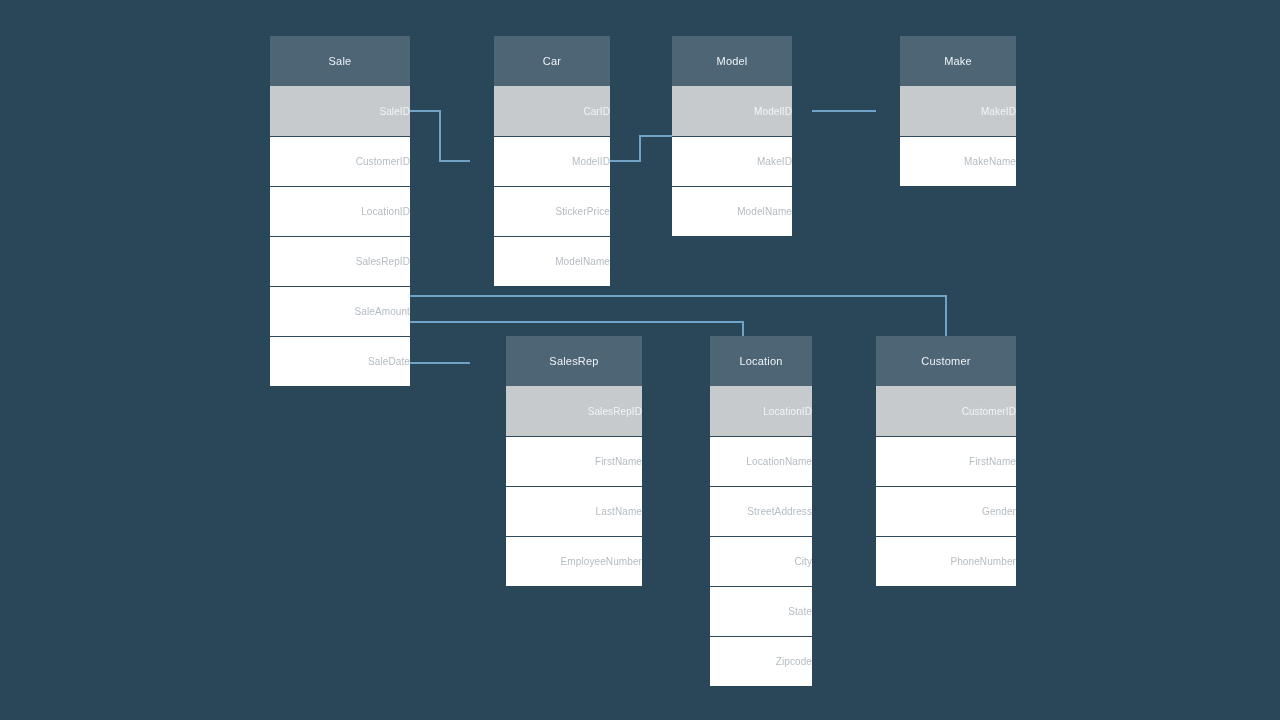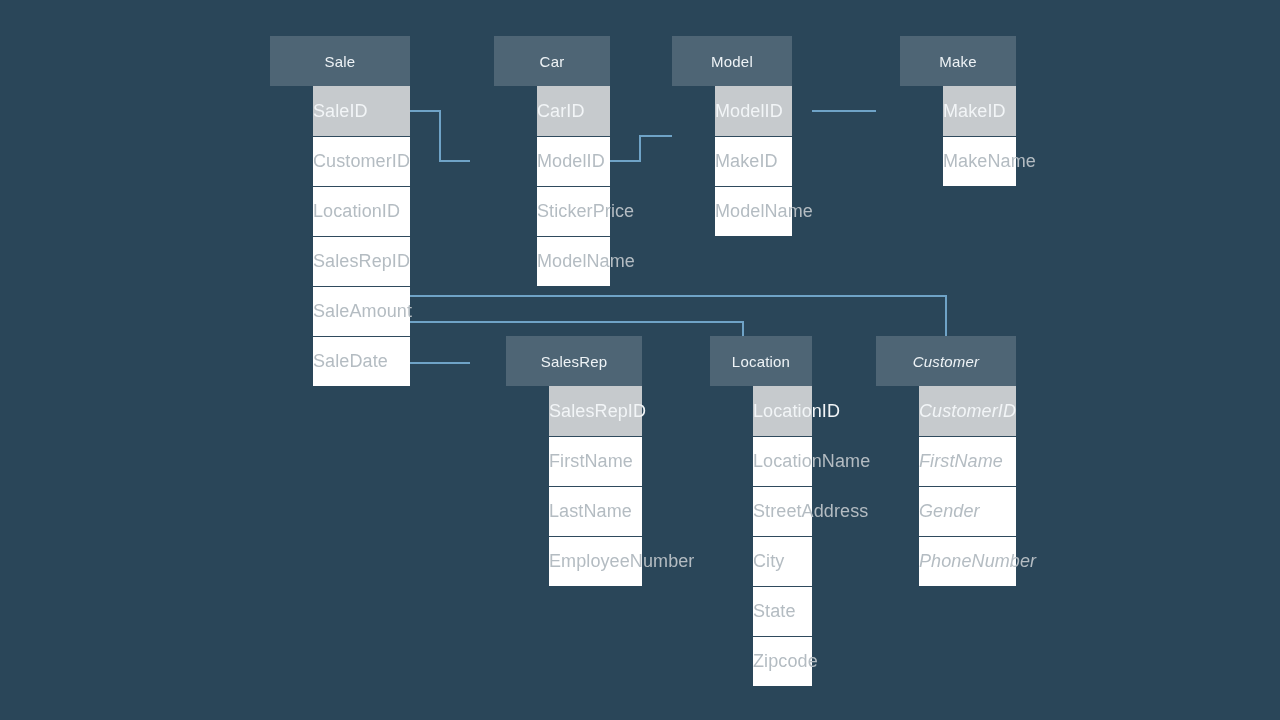--- a/index.html
+++ b/index.html
@@ -22,37 +22,36 @@
   }
   .entity {
     position: absolute;
     width: 140px;
     z-index: 2;
   }
   .entity-header {
     height: 50px;
     background: #4e6575;
     color: #eef3f6;
-    font-size: 15px;
+    font-size: 11px;
     display: flex;
     align-items: center;
     justify-content: center;
     letter-spacing: .2px;
   }
   .field {
     height: 50px;
     background: #ffffff;
     color: #b4bcc2;
-    font-size: 18px;
+    font-size: 10px;
     display: flex;
     align-items: center;
-    justify-content: flex-start;
+    justify-content: flex-end;
     border-top: 1.6px solid #2f4a5d;
     letter-spacing: .1px;
-    margin-left: 43px;
   }
   .field.pk {
     background: #c6cacd;
     color: #f2f5f7;
     border-top: none;
   }
   .field.pk + .field { border-top: 1.6px solid #2f4a5d; }
   .field-label { pointer-events: none; }
 </style>
 </head>
@@ -153,21 +152,21 @@
       <div class="field">
         <span class="field-label">City</span>
       </div>
       <div class="field">
         <span class="field-label">State</span>
       </div>
       <div class="field">
         <span class="field-label">Zipcode</span>
       </div>
     </div>
-    <div class="entity" style="left: 876px; top: 336px; width: 140px; font-style: italic;">
+    <div class="entity" style="left: 876px; top: 336px; width: 140px;">
       <div class="entity-header">Customer</div>
       <div class="field pk">
         <span class="field-label">CustomerID</span>
       </div>
       <div class="field">
         <span class="field-label">FirstName</span>
       </div>
       <div class="field">
         <span class="field-label">Gender</span>
       </div>

